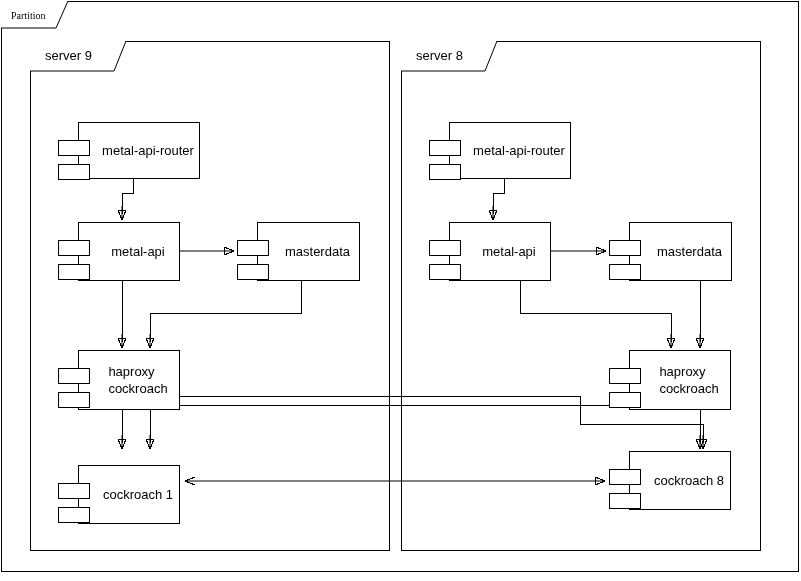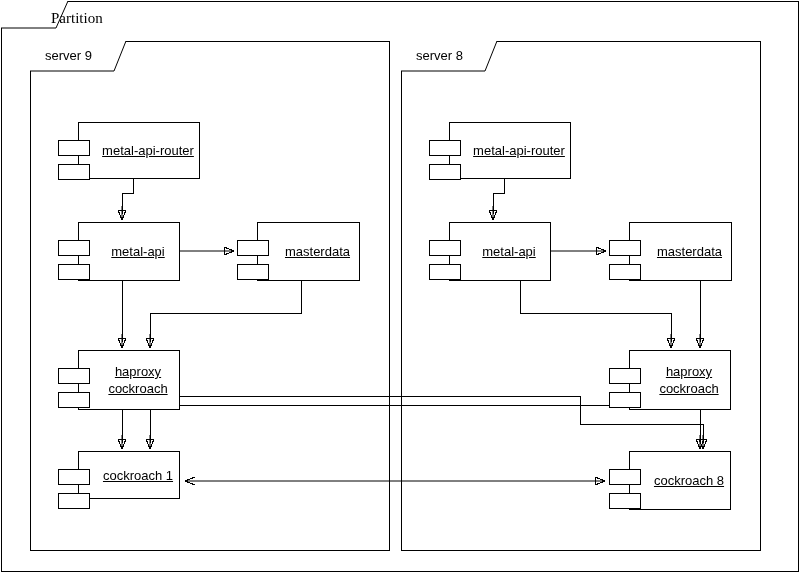--- a/index.html
+++ b/index.html
@@ -32,22 +32,21 @@
     pointer-events: none;
   }
   .tab-text {
     position: absolute;
     color: #000000;
     white-space: nowrap;
     pointer-events: none;
   }
   .tab-text.serif {
     font-family: "Liberation Serif", serif;
-    font-size: 15px;
-    margin-left: 40px;
+    font-size: 10px;
   }
   .tab-text.sans {
     font-family: "Liberation Sans", sans-serif;
     font-size: 13px;
   }
 
   
   .component {
     position: absolute;
     box-sizing: border-box;
@@ -61,26 +60,24 @@
     border: 1px solid #000000;
     background: #ffffff;
     box-sizing: border-box;
     display: flex;
     align-items: center;
     justify-content: center;
   }
   .component .label {
     font-size: 13px;
     color: #000000;
-    text-align: center;
     line-height: 17px;
     padding-left: 18px;
     white-space: pre-line;
     pointer-events: none;
-    text-decoration: underline;
   }
   .component .port {
     position: absolute;
     left: 0;
     width: 32px;
     height: 16px;
     border: 1px solid #000000;
     background: #ffffff;
     box-sizing: border-box;
   }
@@ -205,21 +202,21 @@
 
   <div class="component" style="left:58px; top:350px; width:122px; height:60px;">
     <div class="body">
       <div class="label">haproxy
 cockroach</div>
     </div>
     <div class="port top"></div>
     <div class="port bottom"></div>
   </div>
 
-  <div class="component" style="left:58px; top:451px; width:122px; height:48px;">
+  <div class="component" style="left:58px; top:465px; width:122px; height:59px;">
     <div class="body">
       <div class="label">cockroach 1</div>
     </div>
     <div class="port top"></div>
     <div class="port bottom"></div>
   </div>
 
   <div class="component" style="left:429px; top:122px; width:142px; height:57px;">
     <div class="body">
       <div class="label">metal-api-router</div>

